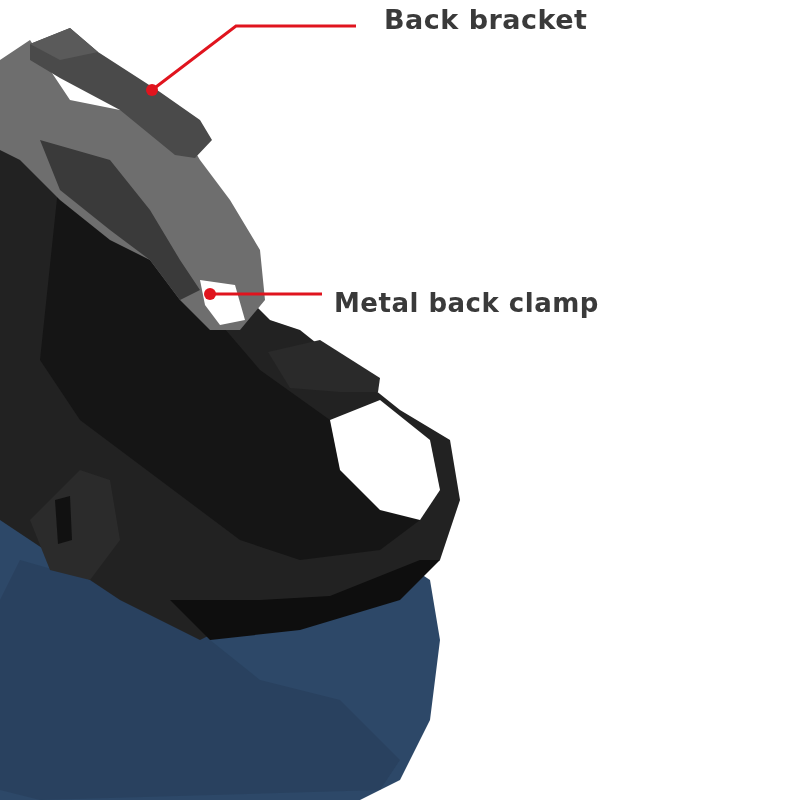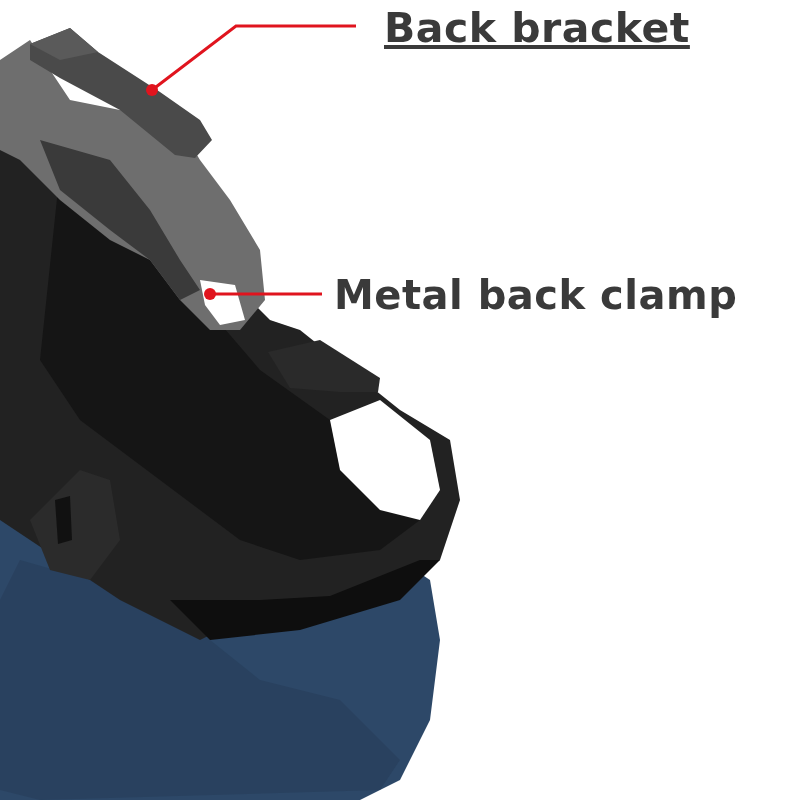--- a/index.html
+++ b/index.html
@@ -1,21 +1,21 @@
 <!DOCTYPE html>
 <html><head>
 <meta charset="utf-8">
 <style>
   html, body { margin:0; padding:0; }
   body { width:800px; height:800px; background:#ffffff; position:relative; overflow:hidden;
          font-family:"DejaVu Sans","Liberation Sans",sans-serif; }
   .scene { position:absolute; left:0; top:0; width:800px; height:800px; }
   .label { position:absolute; color:#3a3a3a; font-weight:bold; letter-spacing:0.5px; white-space:nowrap; }
-  .label-back { left:384px; top:4px; font-size:41px;text-decoration:underline; }
-  .label-clamp { left:334px; top:272px; font-size:40px; }
+  .label-back { left:384px; top:4px; font-size:27px; }
+  .label-clamp { left:334px; top:288px; font-size:26px; }
 </style>
 </head>
 <body>
 
 <svg class="scene" viewBox="0 0 800 800" xmlns="http://www.w3.org/2000/svg">
 
   <g>
     <path d="M0 360 L90 380 L160 390 L400 560 L430 580 L440 640 L430 720 L400 780 L360 800 L0 800 Z" fill="#2d4868"></path>
     <path d="M20 560 L160 600 L260 680 L340 700 L400 760 L380 790 L40 800 L0 790 L0 600 Z" fill="#28405d" opacity="0.8"></path>
     <path d="M230 380 L300 400 L330 460 L300 470 L240 420 Z" fill="#35537a"></path>

